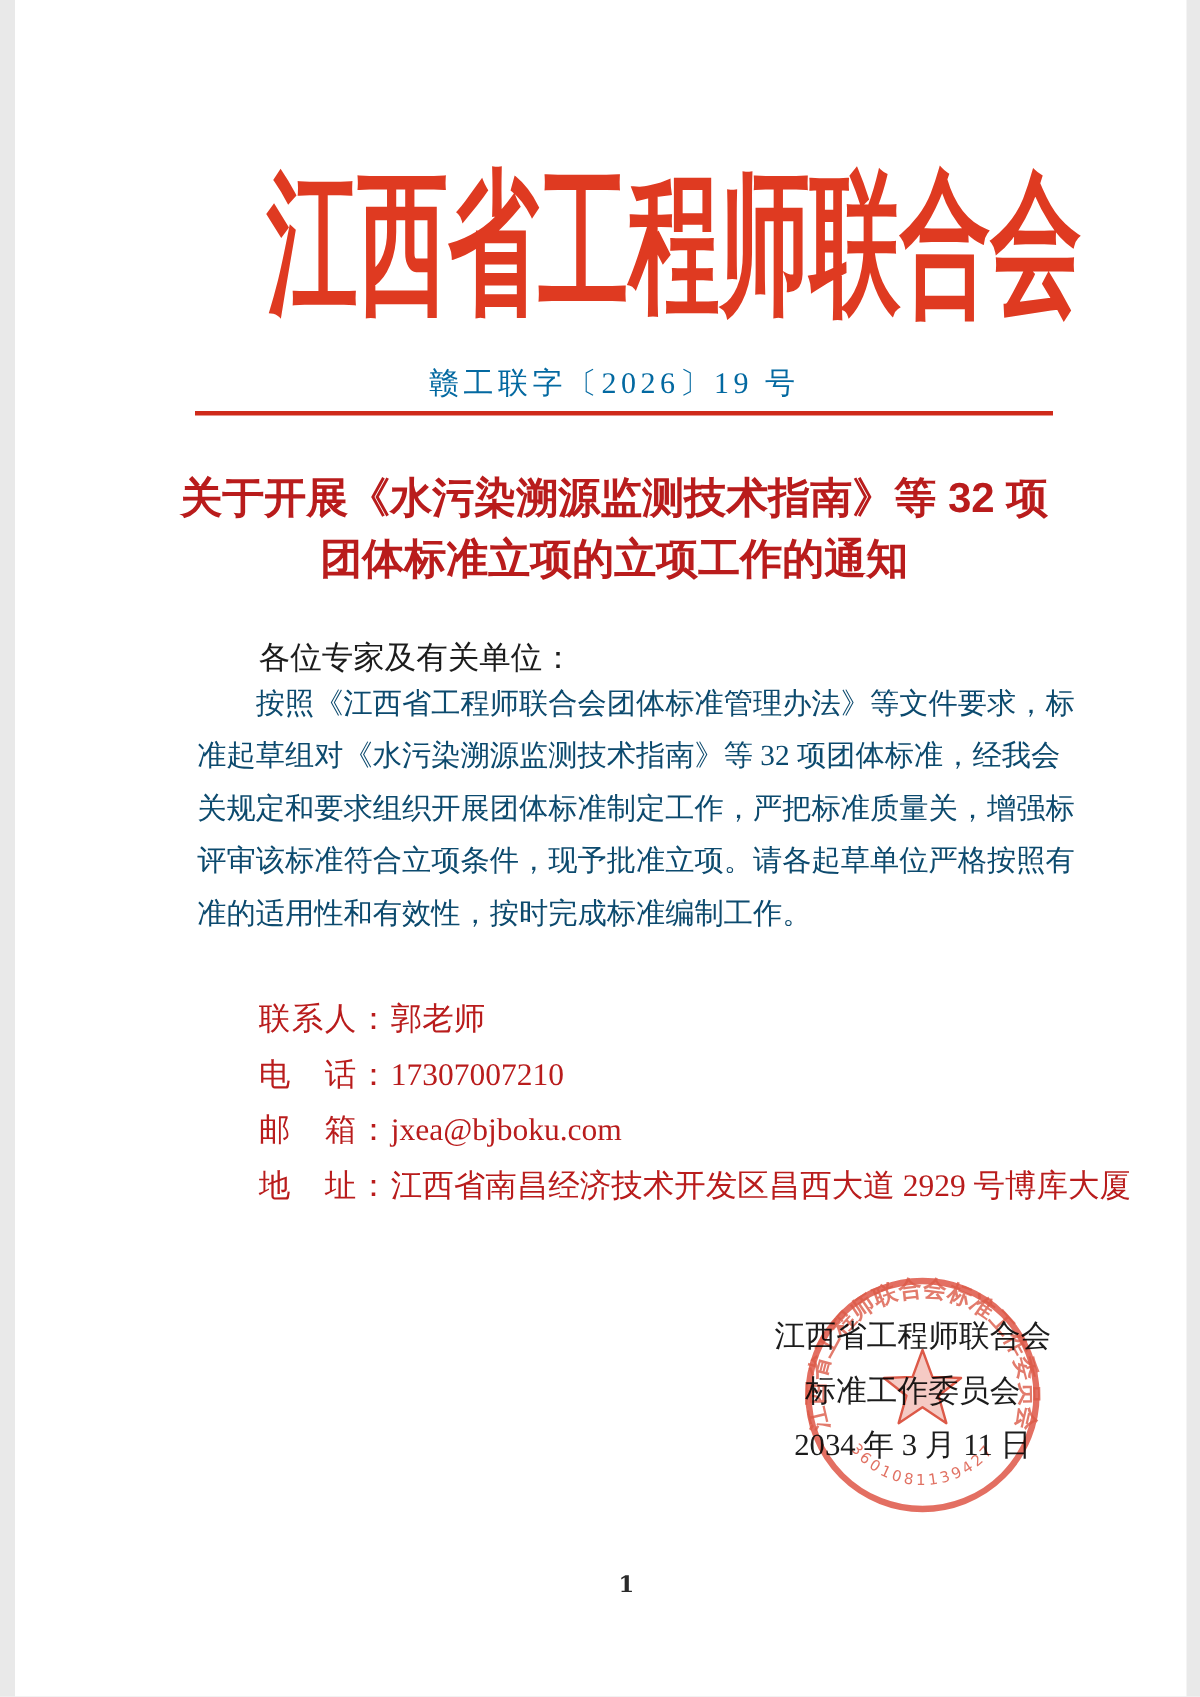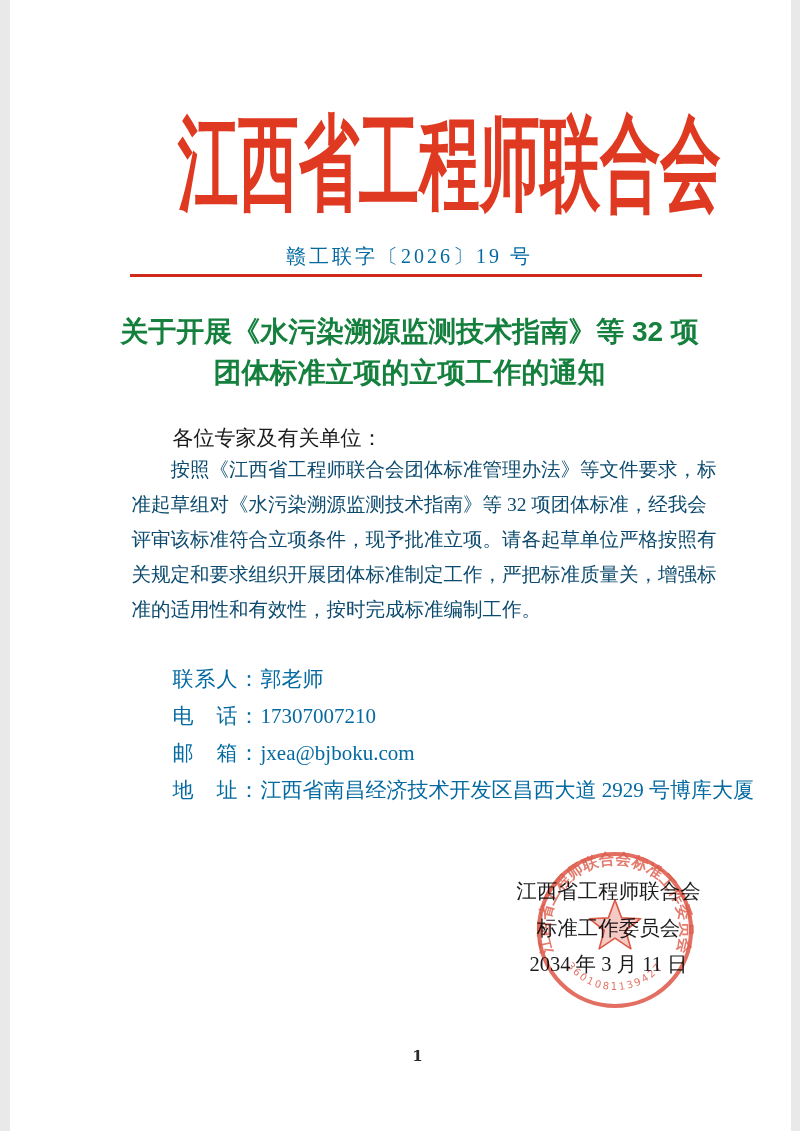--- a/index.html
+++ b/index.html
@@ -36,21 +36,21 @@
     width:572px;height:3px;
     background:#cf2a1a;
   }
   
   .title{
     position:absolute;top:311px;left:56px;width:688px;
     text-align:center;
     font-family:"Liberation Sans","DejaVu Sans",sans-serif;
     font-weight:900;
     font-size:28px;line-height:41px;
-    color:#15803d;
+    color:#b91c1c;
   }
   
   .salutation{
     position:absolute;top:424px;left:123px;width:570px;
     font-size:21px;line-height:28px;
     color:#1c1c1c;
     margin-left:40px;
   }
   .para{
     position:absolute;top:452px;left:122px;width:570px;
@@ -61,21 +61,21 @@
     text-align:justify;
     text-align-last:justify;
     white-space:nowrap;
   }
   .para .pline.first{text-indent:2em;}
   .para .pline.last{text-align-last:left;white-space:normal;}
   
   .contacts{
     position:absolute;top:661px;left:163px;width:600px;
     font-size:21px;line-height:37px;
-    color:#0369a1;
+    color:#b91c1c;
   }
   .contact-row{white-space:nowrap;}
   .contact-row .lbl{letter-spacing:1px;}
   
   .signature{
     position:absolute;top:873px;left:478px;width:242px;
     text-align:center;
     font-size:20.5px;line-height:36.5px;
     color:#1c1c1c;
   }
@@ -111,22 +111,22 @@
   <div class="title">
     <div>关于开展《水污染溯源监测技术指南》等 32 项</div>
     <div>团体标准立项的立项工作的通知</div>
   </div>
 
   <div class="salutation">各位专家及有关单位：</div>
 
   <div class="para">
     <div class="pline first">按照《江西省工程师联合会团体标准管理办法》等文件要求，标</div>
     <div class="pline">准起草组对《水污染溯源监测技术指南》等 32 项团体标准，经我会</div>
+    <div class="pline">关规定和要求组织开展团体标准制定工作，严把标准质量关，增强标</div>
     <div class="pline">评审该标准符合立项条件，现予批准立项。请各起草单位严格按照有</div>
-    <div class="pline">关规定和要求组织开展团体标准制定工作，严把标准质量关，增强标</div>
     <div class="pline last">准的适用性和有效性，按时完成标准编制工作。</div>
   </div>
 
   <div class="contacts">
     <div class="contact-row">
       <span class="lbl">联系人：</span><span>郭老师</span>
     </div>
     <div class="contact-row">
       <span class="lbl">电　话：</span><span>17307007210</span>
     </div>

